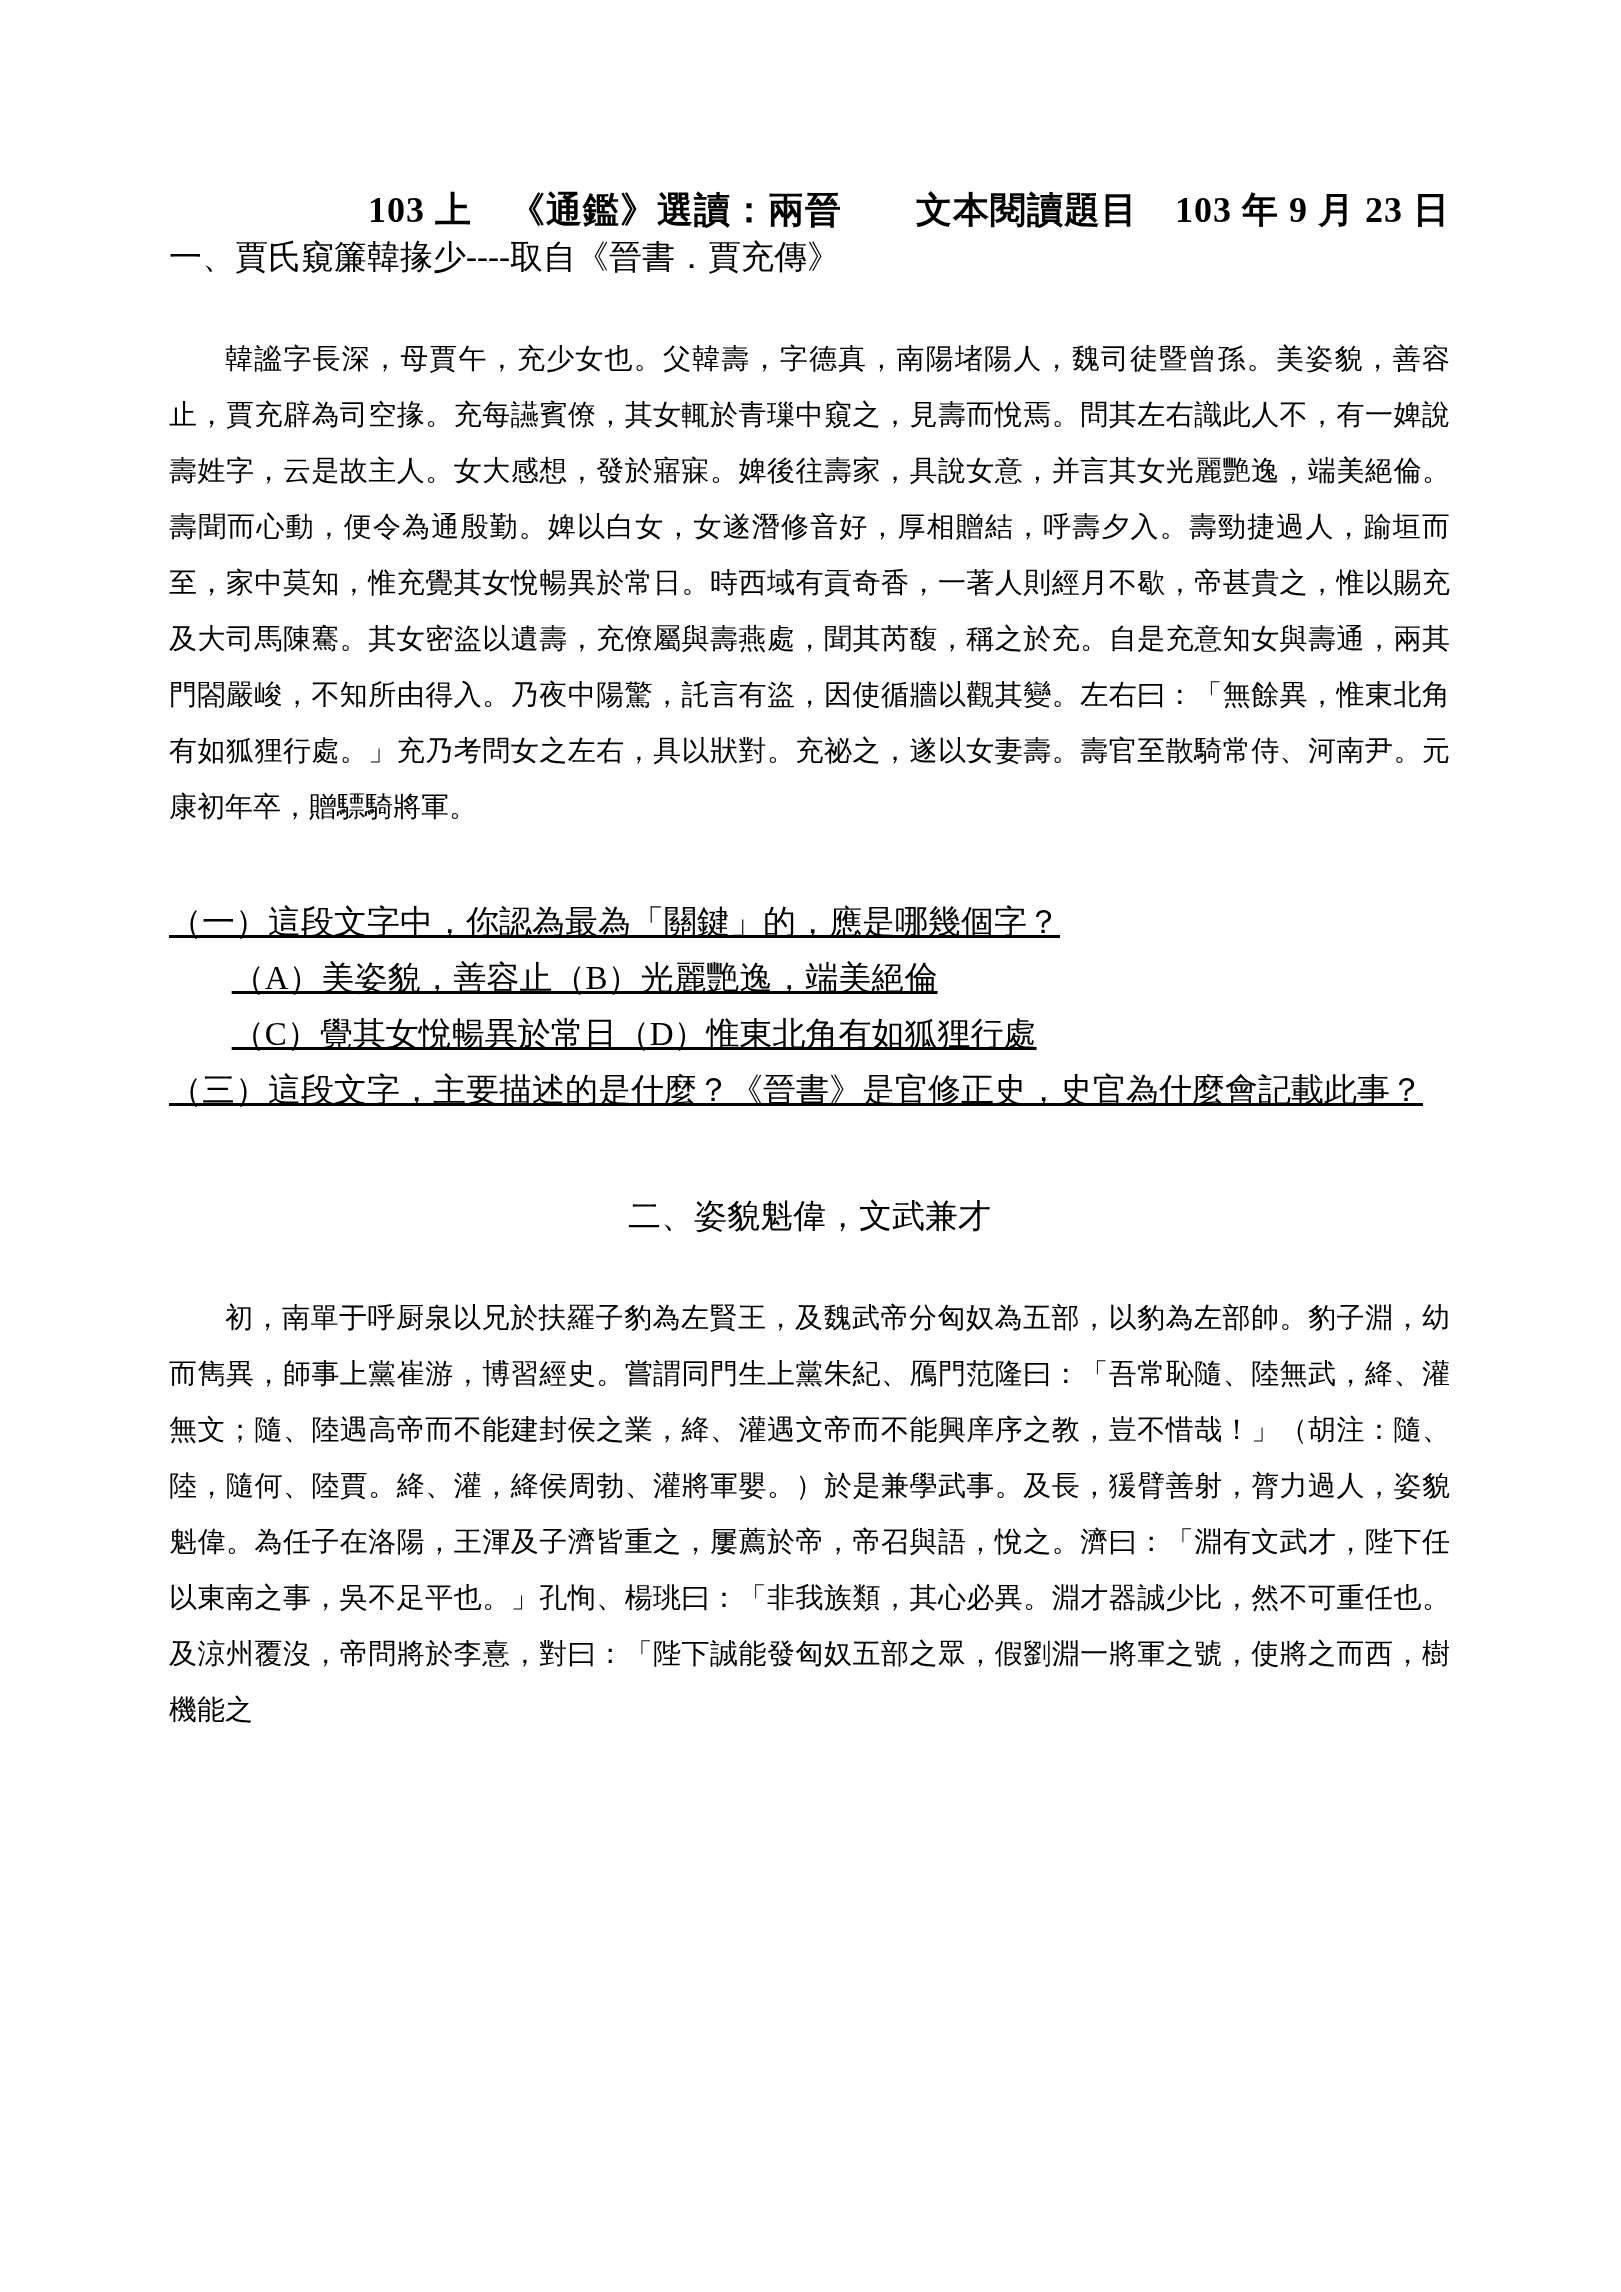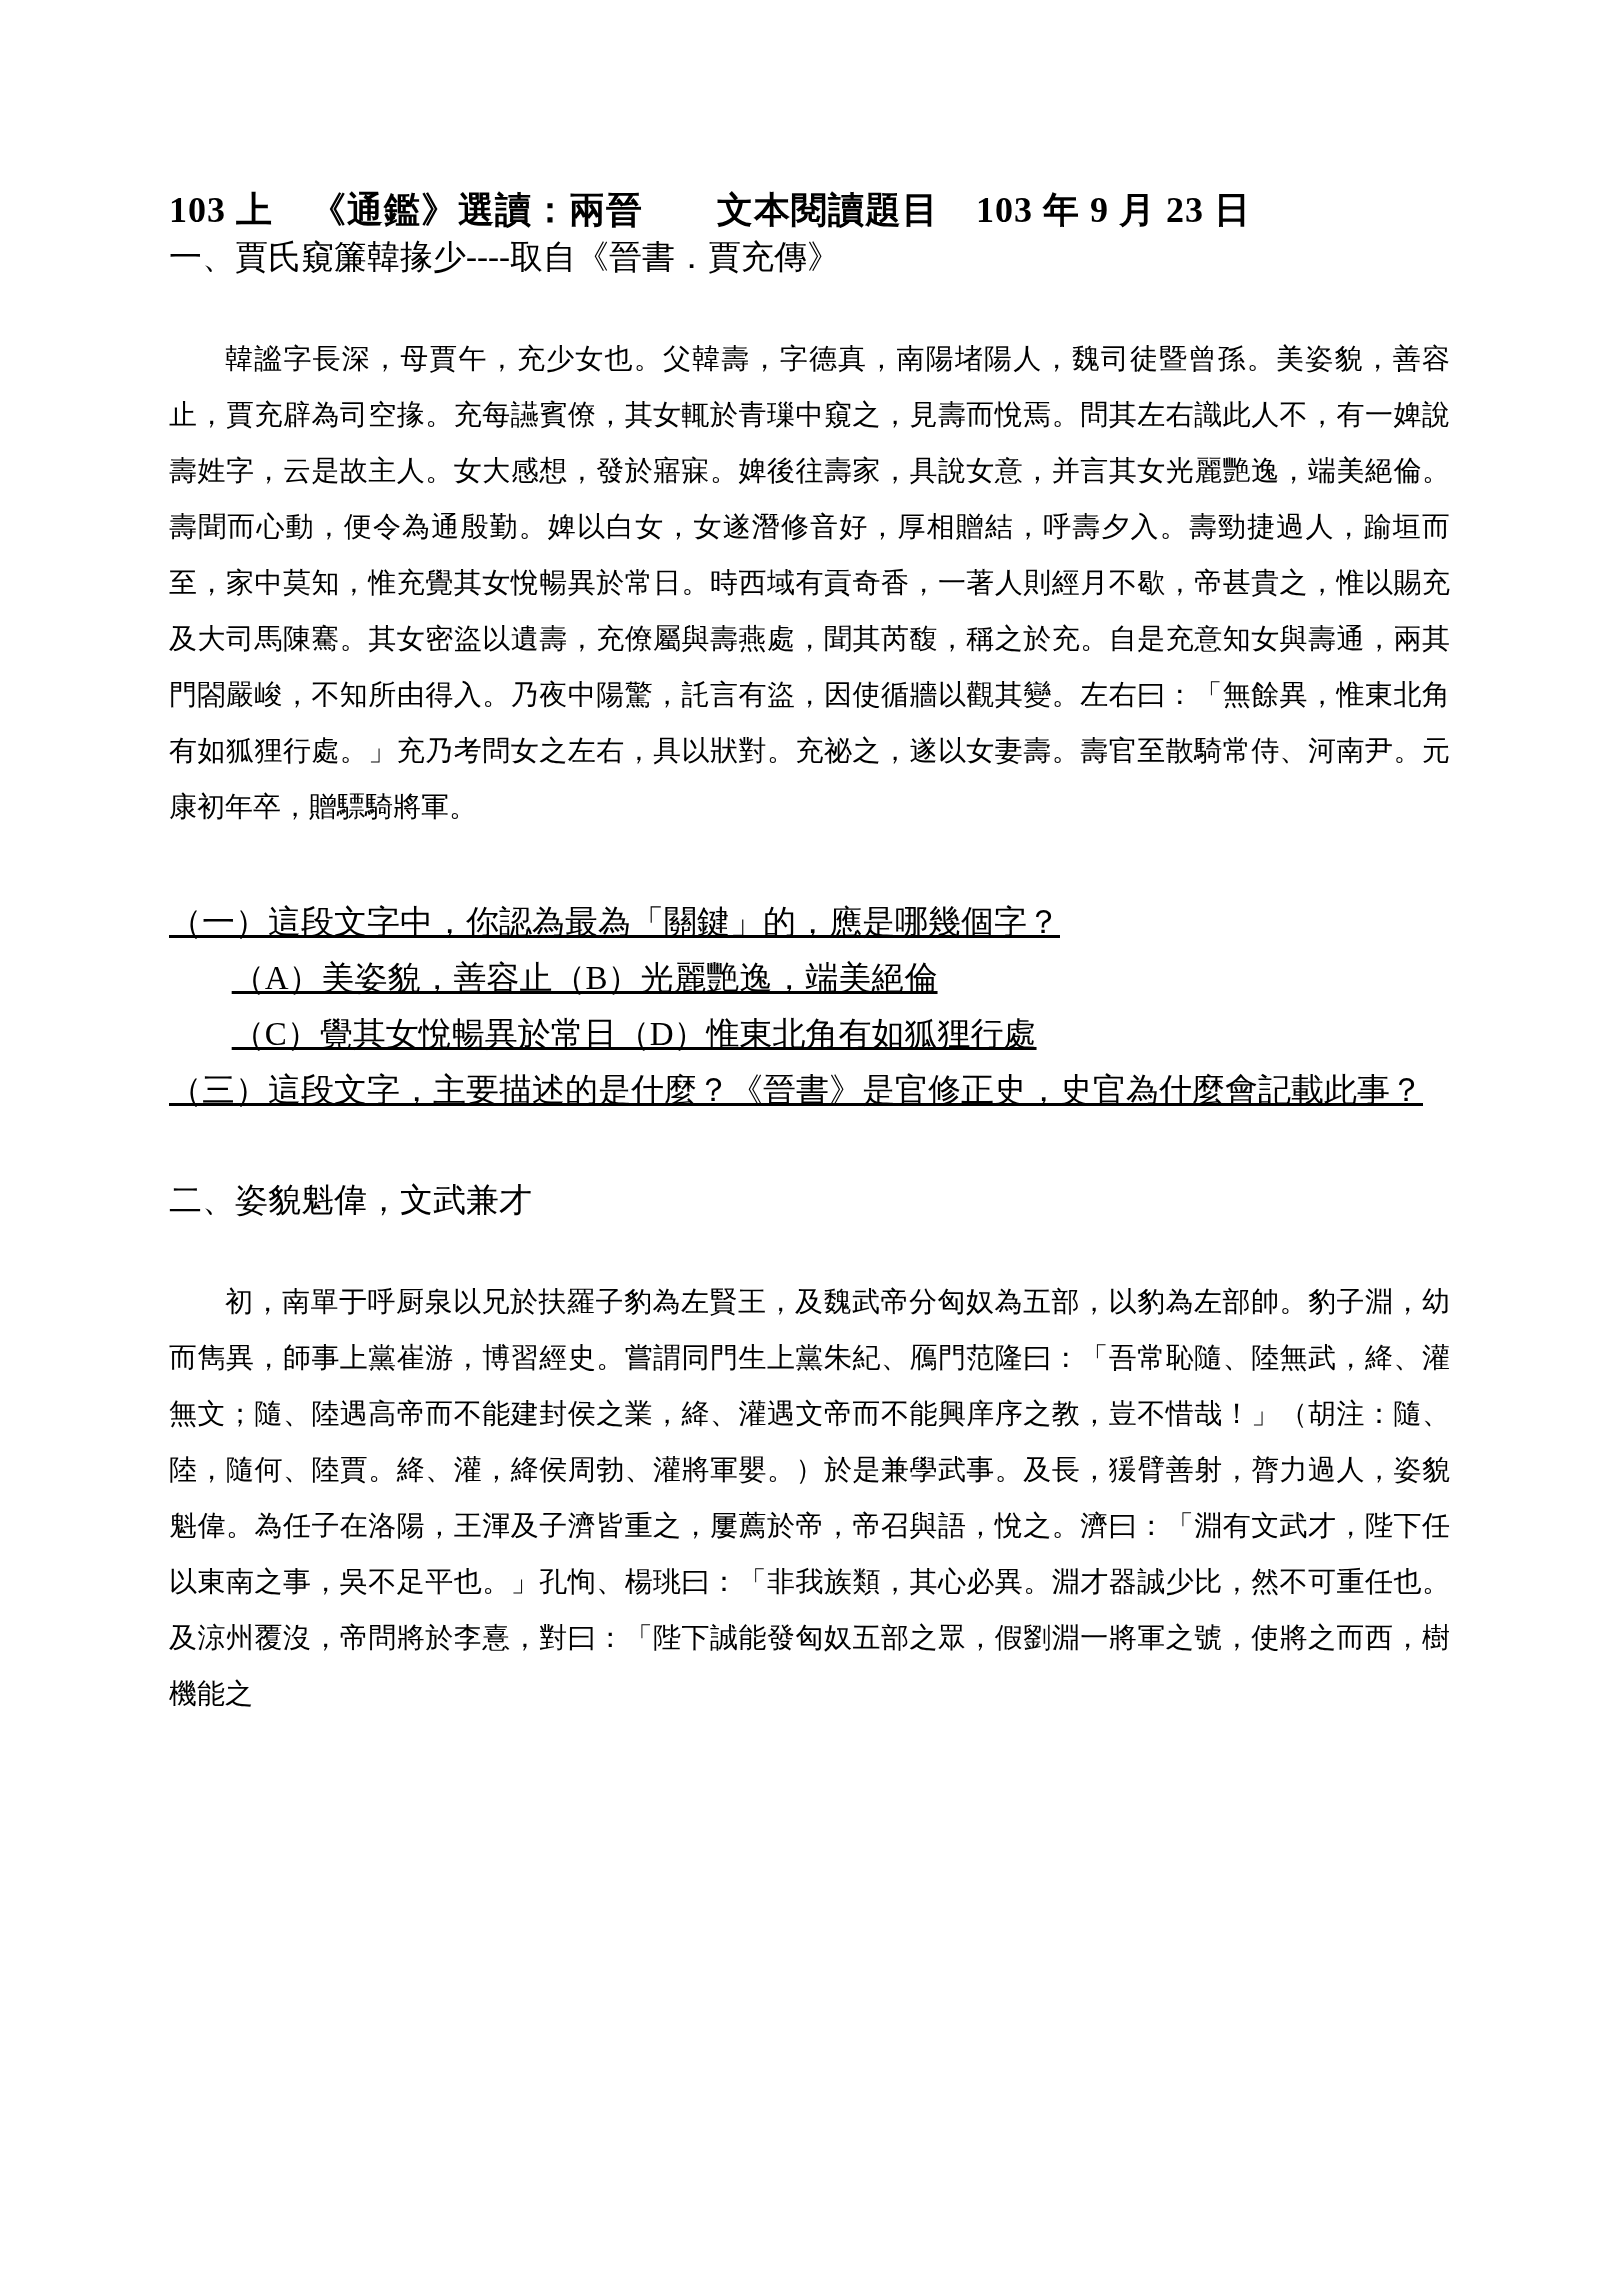--- a/index.html
+++ b/index.html
@@ -11,30 +11,30 @@
     margin: 0 auto;
     background: #ffffff;
     color: #000000;
     padding: 186px 171px 0 169px;
     overflow: hidden;
     font-family: "Liberation Serif", "DejaVu Serif", serif;
   }
   .doc-title {
     font-size: 36px;
     font-weight: 700;
-    text-align: left;
+    text-align: right;
     letter-spacing: 1px;
     white-space: nowrap;
   }
   .sec-heading {
     font-size: 33px;
     font-weight: 400;
   }
   .sec-heading.first { }
-  .sec-heading.second { margin-top: 60px; }
+  .sec-heading.second { margin-top: 76px; text-align: center; }
   .body-para {
     font-size: 28px;
     line-height: 56px;
     text-align: justify;
     text-indent: 2em;
     margin-top: 51px;
   }
   .questions {
     margin-top: 59px;
     font-size: 33px;

